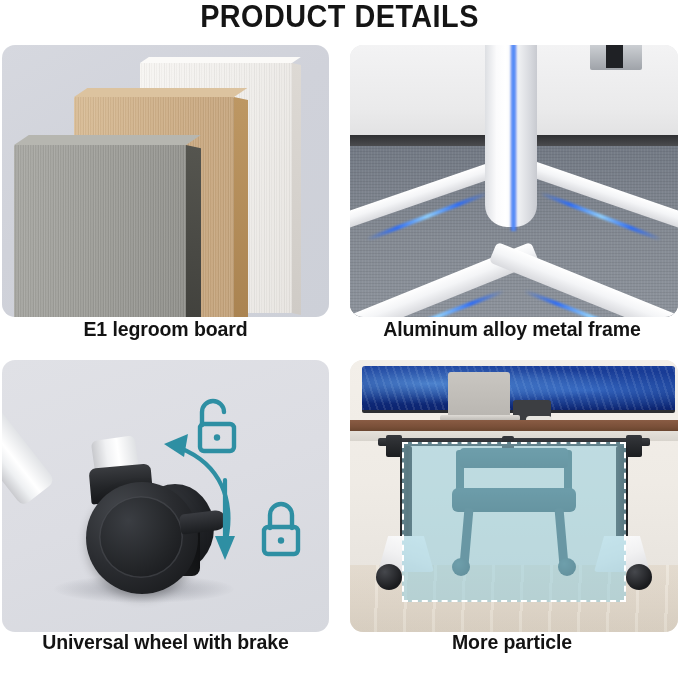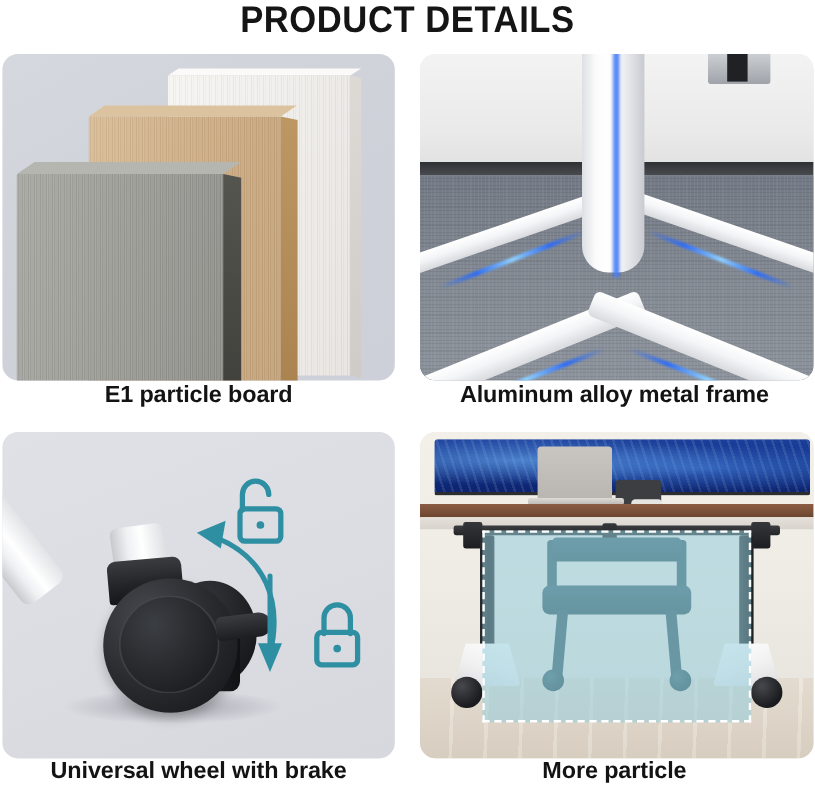--- a/index.html
+++ b/index.html
@@ -409,21 +409,21 @@
 
         <div class="board board-gray">
           <div class="toppip"></div>
           <div class="face">
             <div class="grain"></div>
           </div>
           <div class="edge"></div>
         </div>
 
       </div>
-      <div class="caption">E1 particle board</div>
+      <div class="caption">E1 legroom board</div>
     </div>
 
     <div class="cell c2">
       <div class="photo p3">
         <div class="shadow"></div>
         <div class="leg"></div>
         <div class="leg2"></div>
         <div class="caster-top"></div>
         <div class="wheel-back"></div>
         <div class="brake-stem"></div>

